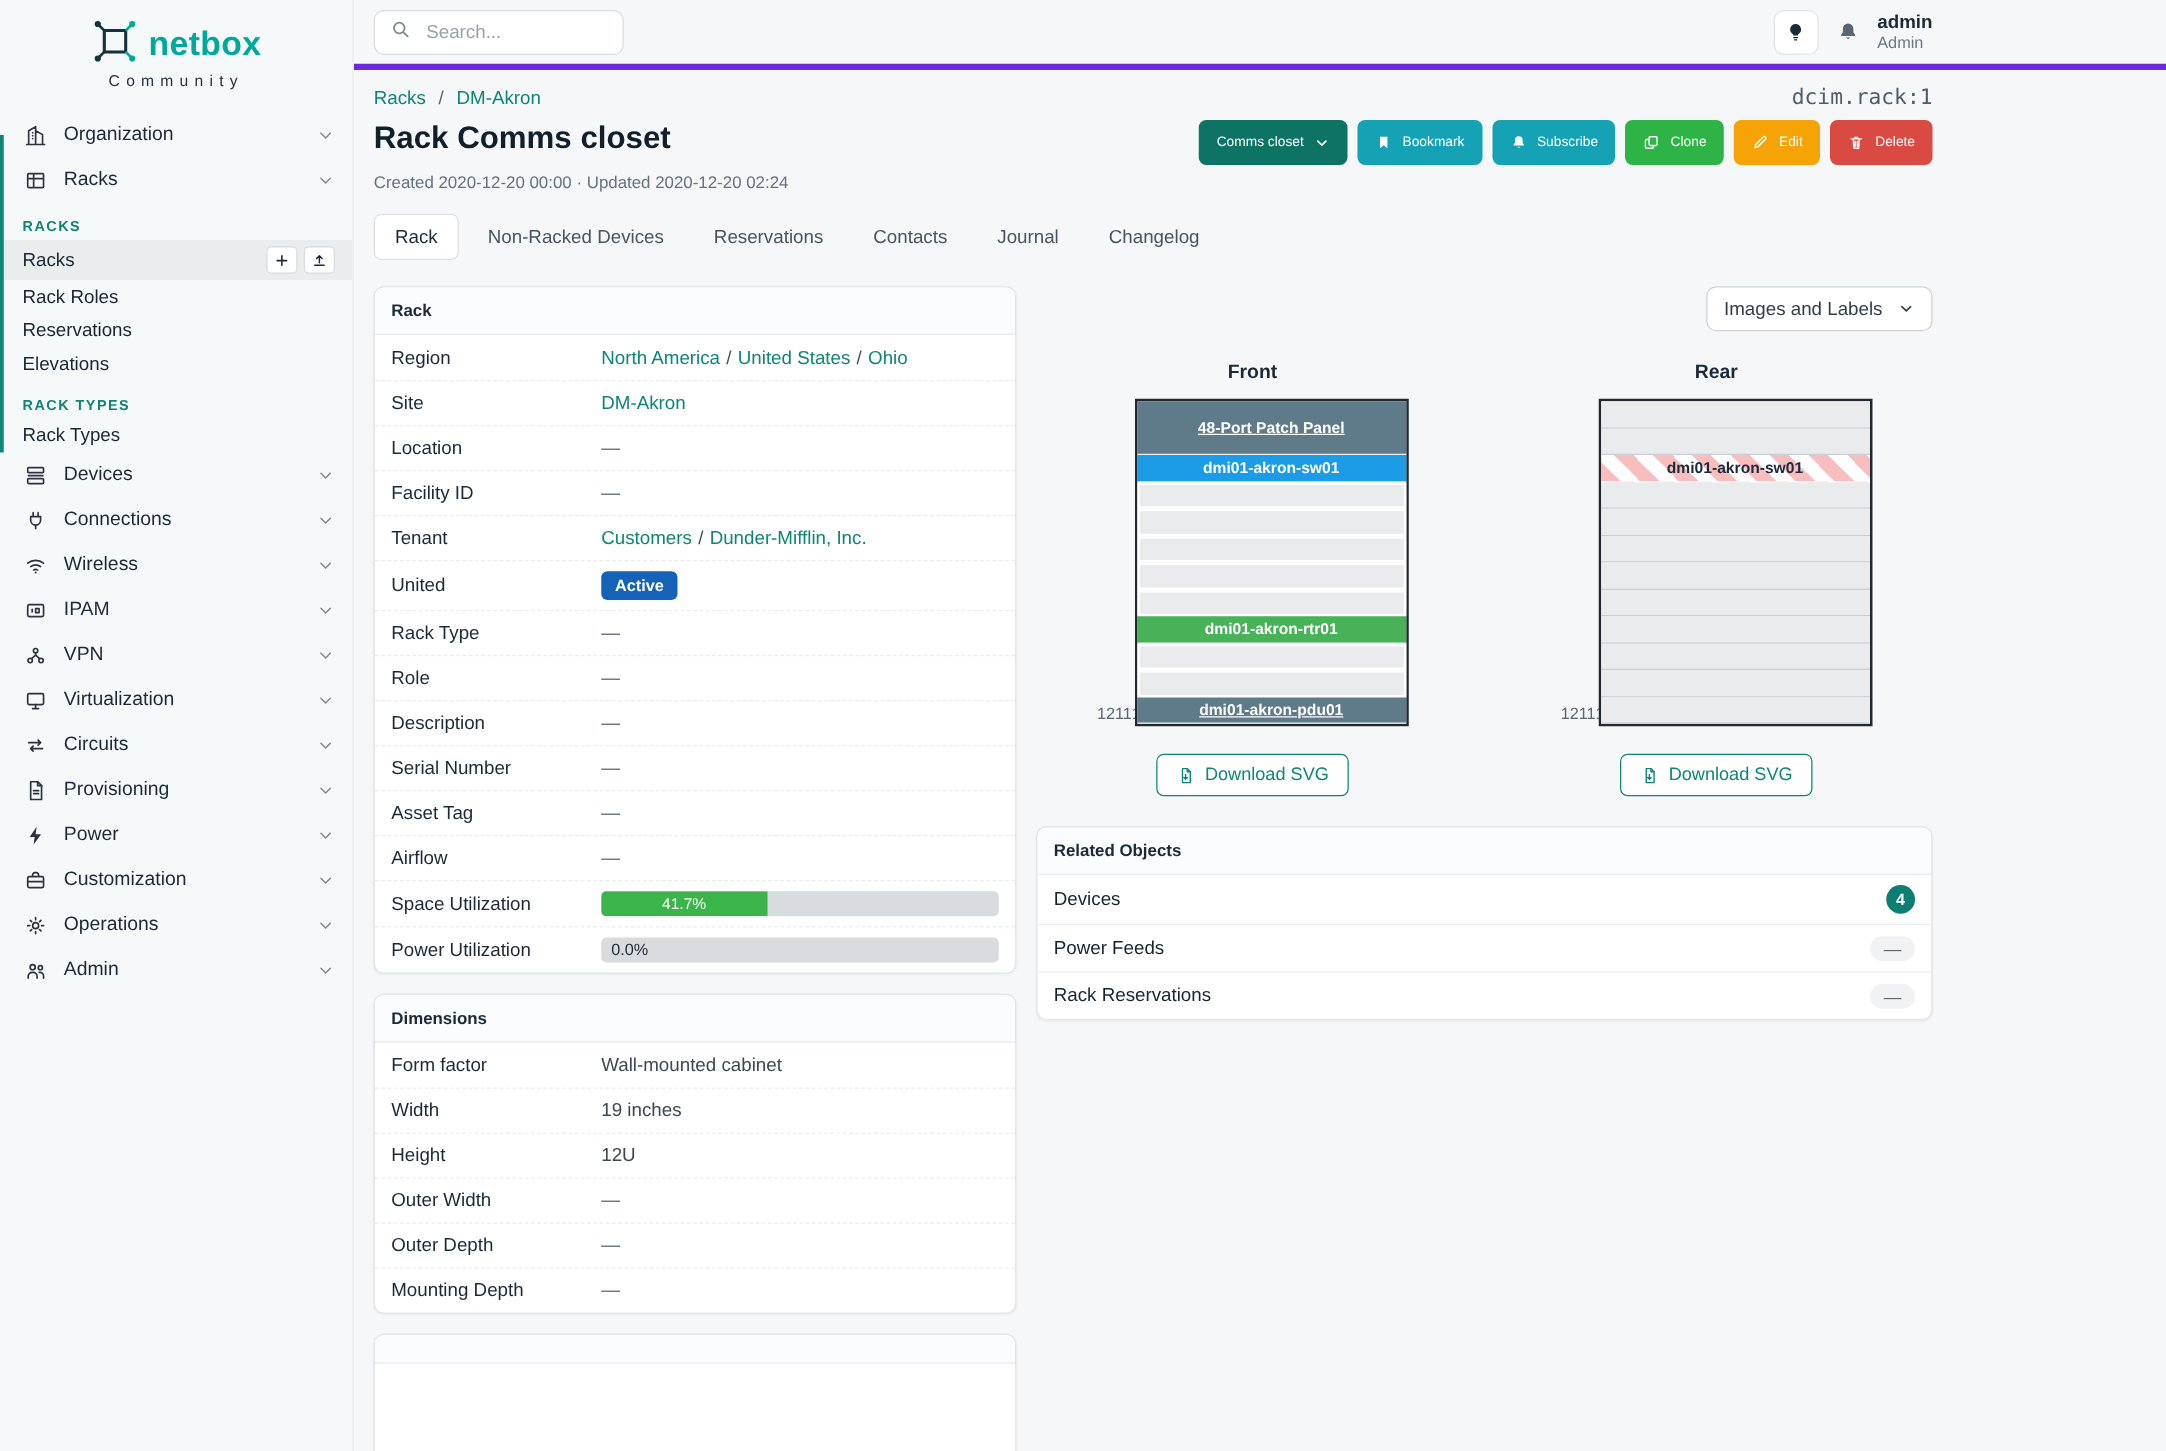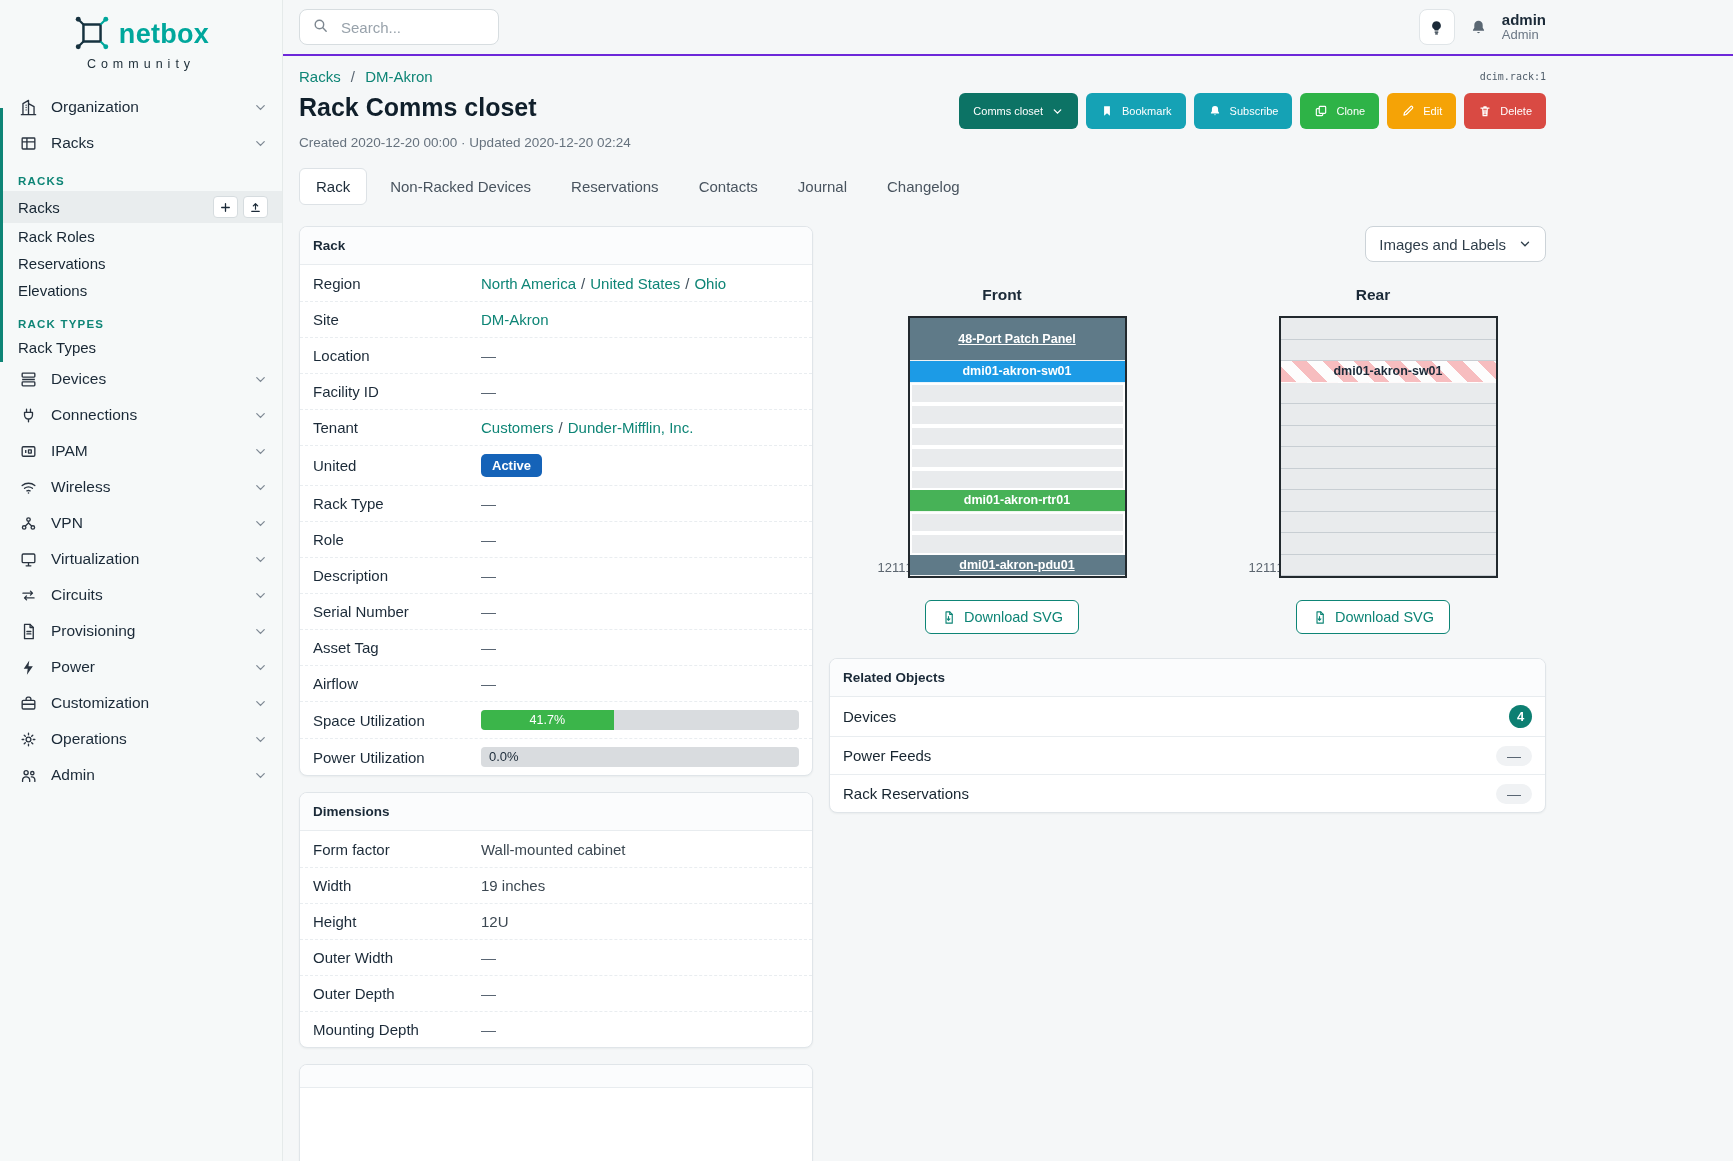--- a/index.html
+++ b/index.html
@@ -24,37 +24,37 @@
   .nav-icon { width:20px; height:20px; display:flex; align-items:center; justify-content:center; color:#2a3440; }
   .nav-chev { margin-left:auto; display:flex; color:#7e8994; }
   .nav-section { margin:14px 0 4px; padding:0 18px; font-size:11.5px; font-weight:700; letter-spacing:1.2px; color:#0e8576; }
   .nav-sub { display:flex; align-items:center; padding:5px 14px 5px 18px; font-size:15px; color:#172633; cursor:pointer; min-height:27px; }
   .nav-sub.active { background:#e9edee; }
   .sub-actions { margin-left:auto; display:flex; gap:5px; }
   .mini-btn { width:25px; height:22px; background:#fff; border:1px solid #d6dcdf; border-radius:4px; display:flex; align-items:center; justify-content:center; color:#1b2a38; cursor:pointer; }
 
   
   .main { flex:1; display:flex; flex-direction:column; min-width:0; }
-  .topbar { height:56px; flex-shrink:0; display:flex; align-items:center; padding:0 187px 0 16px; border-bottom:2px solid #6d28d9; }
+  .topbar { height:56px; flex-shrink:0; display:flex; align-items:center; padding:0 187px 0 16px; border-bottom:5px solid #6d28d9; }
   .search-box { width:200px; height:36px; background:#fff; border:1px solid #d7dde0; border-radius:8px; display:flex; align-items:center; gap:10px; padding:0 12px; color:#8a949e; }
   .search-input { border:none; outline:none; background:transparent; font-size:15px; width:100%; color:#1b2a38; font-family:inherit; }
   .search-input::placeholder { color:#98a2ab; }
   .topbar-right { margin-left:auto; display:flex; align-items:center; gap:14px; }
   .icon-btn { width:36px; height:36px; background:#fff; border:1px solid #e0e5e8; border-radius:8px; display:flex; align-items:center; justify-content:center; cursor:pointer; }
   .bell-btn { background:none; border:none; display:flex; cursor:pointer; padding:0; }
   .user-block { line-height:1.15; cursor:pointer; }
   .user-name { font-weight:700; font-size:15px; color:#1b2a38; }
   .user-role { font-size:13px; color:#6a7684; }
 
   .content { flex:1; padding:12px 187px 0 16px; overflow:hidden; }
   .crumb-row { display:flex; align-items:center; }
   .crumbs { font-size:15px; }
   .crumb-link { color:#0e8576; text-decoration:none; cursor:pointer; }
   .crumb-sep { color:#5a6673; margin:0 6px; }
-  .obj-ref { margin-left:auto; font-family:"DejaVu Sans Mono","Liberation Mono",monospace; font-size:10px; color:#4f5d6a; }
+  .obj-ref { margin-left:auto; font-family:"DejaVu Sans Mono","Liberation Mono",monospace; font-size:17px; color:#4f5d6a; }
   .title-row { display:flex; align-items:flex-start; margin-top:8px; }
   .page-title { margin:0; font-size:25px; font-weight:700; color:#101f2b; }
   .actions { margin-left:auto; display:flex; gap:8px; }
   .btn { height:36px; padding:0 14px; border-radius:6px; color:#fff; font-size:11px; font-weight:500; display:flex; align-items:center; gap:8px; border:none; cursor:pointer; font-family:inherit; white-space:nowrap; }
   .btn-rename { background:#0c7365; }
   .btn-cyan { background:#15a2b5; }
   .btn-green { background:#2eb347; }
   .btn-orange { background:#f5a306; }
   .btn-red { background:#d94a43; }
   .meta { margin-top:6px; font-size:13.5px; color:#66727e; }
@@ -225,41 +225,41 @@
         </span>
         <span class="nav-label">Connections</span>
         <span class="nav-chev">
             <svg width="15" height="15" viewBox="0 0 24 24" fill="none" stroke="currentColor" stroke-width="2" stroke-linecap="round">
               <path d="M6 9l6 6 6-6"></path>
             </svg>
           </span>
       </div>
       <div class="nav-item">
         <span class="nav-icon">
+          <svg width="19" height="19" viewBox="0 0 24 24" fill="none" stroke="#2a3440" stroke-width="1.7" stroke-linecap="round">
+              <path d="M4 9.5a12.5 12.5 0 0 1 16 0M7 13a8.5 8.5 0 0 1 10 0M10 16.3a4.5 4.5 0 0 1 4 0"></path>
+              <circle cx="12" cy="19" r="1" fill="#2a3440" stroke="none"></circle>
+            </svg>
+        </span>
+        <span class="nav-label">Wireless</span>
+        <span class="nav-chev">
+            <svg width="15" height="15" viewBox="0 0 24 24" fill="none" stroke="currentColor" stroke-width="2" stroke-linecap="round">
+              <path d="M6 9l6 6 6-6"></path>
+            </svg>
+          </span>
+      </div>
+      <div class="nav-item">
+        <span class="nav-icon">
           <svg width="19" height="19" viewBox="0 0 24 24" fill="none" stroke="#2a3440" stroke-width="1.7" stroke-linejoin="round">
               <rect x="4" y="6" width="16" height="12" rx="1.5"></rect>
               <path d="M8.5 10v4"></path>
               <rect x="12" y="10" width="3.5" height="4"></rect>
             </svg>
         </span>
         <span class="nav-label">IPAM</span>
-        <span class="nav-chev">
-            <svg width="15" height="15" viewBox="0 0 24 24" fill="none" stroke="currentColor" stroke-width="2" stroke-linecap="round">
-              <path d="M6 9l6 6 6-6"></path>
-            </svg>
-          </span>
-      </div>
-      <div class="nav-item">
-        <span class="nav-icon">
-          <svg width="19" height="19" viewBox="0 0 24 24" fill="none" stroke="#2a3440" stroke-width="1.7" stroke-linecap="round">
-              <path d="M4 9.5a12.5 12.5 0 0 1 16 0M7 13a8.5 8.5 0 0 1 10 0M10 16.3a4.5 4.5 0 0 1 4 0"></path>
-              <circle cx="12" cy="19" r="1" fill="#2a3440" stroke="none"></circle>
-            </svg>
-        </span>
-        <span class="nav-label">Wireless</span>
         <span class="nav-chev">
             <svg width="15" height="15" viewBox="0 0 24 24" fill="none" stroke="currentColor" stroke-width="2" stroke-linecap="round">
               <path d="M6 9l6 6 6-6"></path>
             </svg>
           </span>
       </div>
       <div class="nav-item">
         <span class="nav-icon">
           <svg width="19" height="19" viewBox="0 0 24 24" fill="none" stroke="#2a3440" stroke-width="1.7">
               <circle cx="12" cy="7" r="2.2"></circle>

